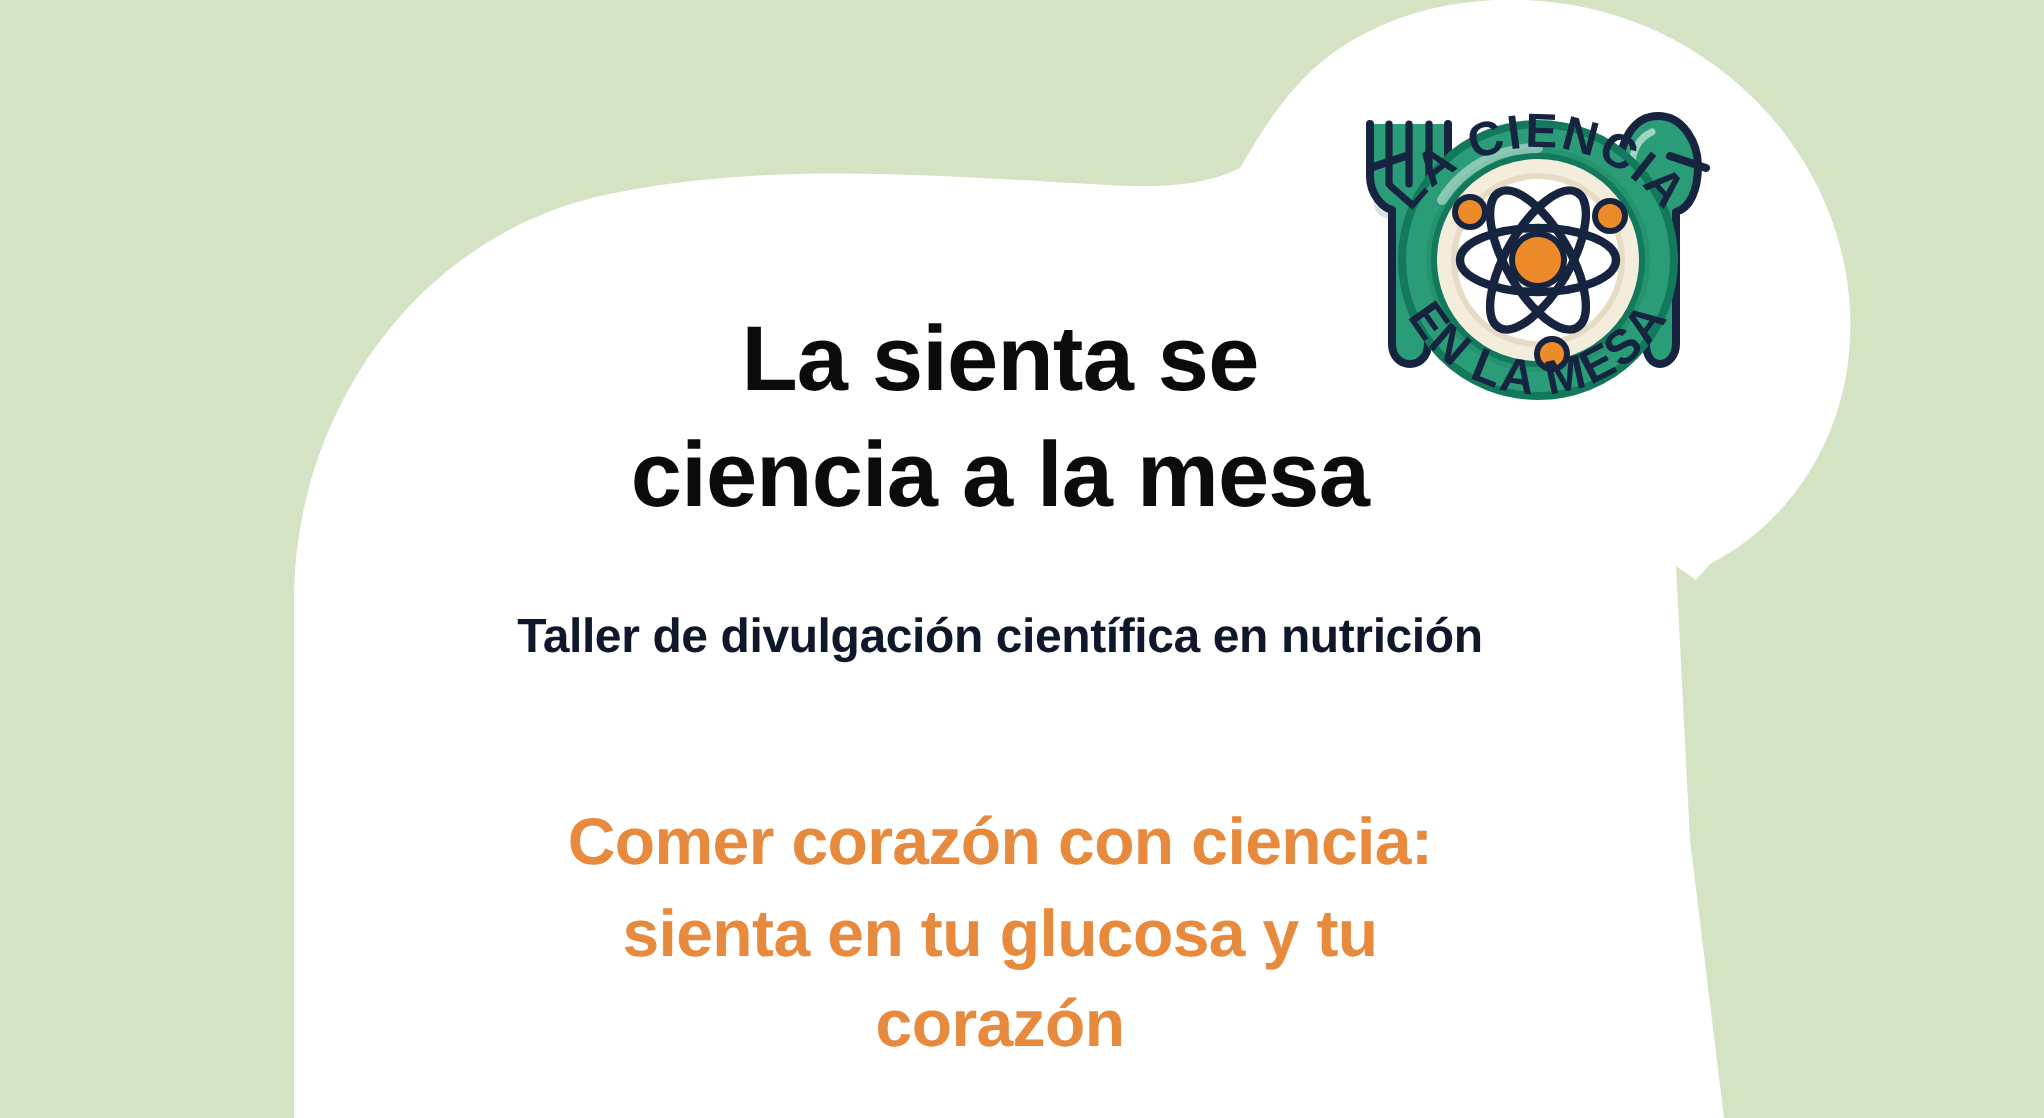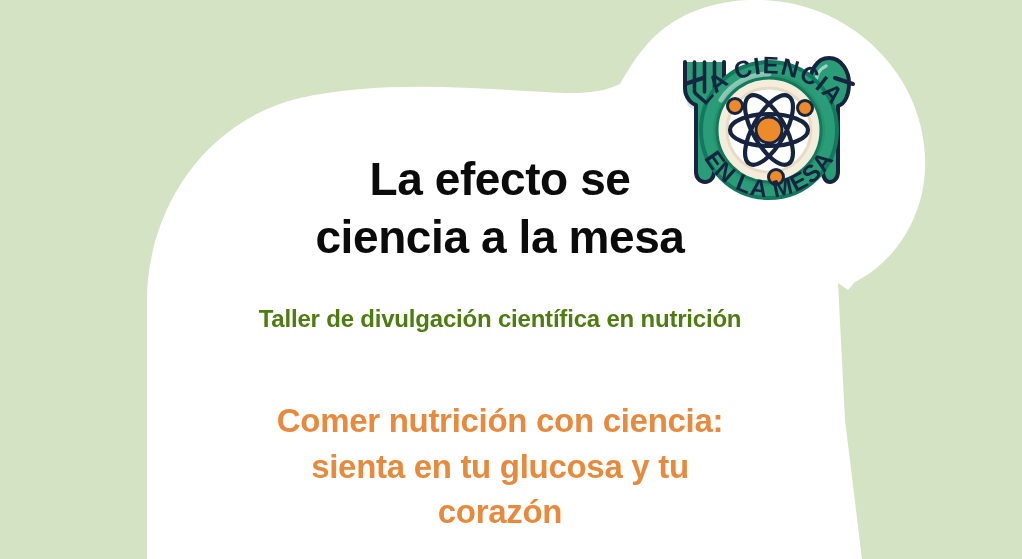--- a/index.html
+++ b/index.html
@@ -55,21 +55,21 @@
     letter-spacing: -0.4px;
   }
   .title .l2 { display: block; }
 
   .subtitle {
     position: absolute;
     left: 0;
     top: 305px;
     width: 700px;
     text-align: center;
-    color: #4d7c0f;
+    color: #0f172a;
     font-family: "Liberation Sans", sans-serif;
     font-weight: bold;
     font-size: 24px;
     letter-spacing: -0.2px;
   }
 
   .headline {
     position: absolute;
     left: 30px;
     top: 398px;
@@ -112,28 +112,28 @@
              L 848 290
              L 838 283
              L 845 420
              L 862 559
              Z" fill="#ffffff"></path>
   </svg>
 
   <div class="content">
 
     <div class="title">
-      <span class="l1">La efecto se</span>
+      <span class="l1">La sienta se</span>
       <span class="l2">ciencia a la mesa</span>
     </div>
 
     <div class="subtitle">Taller de divulgación científica en nutrición</div>
 
     <div class="headline">
-      <span>Comer nutrición con ciencia:</span>
+      <span>Comer corazón con ciencia:</span>
       <span>sienta en tu glucosa y tu</span>
       <span>corazón</span>
     </div>
 
   </div>
 
   <div class="logo">
     <svg viewBox="0 0 212 212">
       <defs>
         <path id="arcTop" d="M 30 112 A 78 78 0 0 1 182 112" fill="none"></path>

